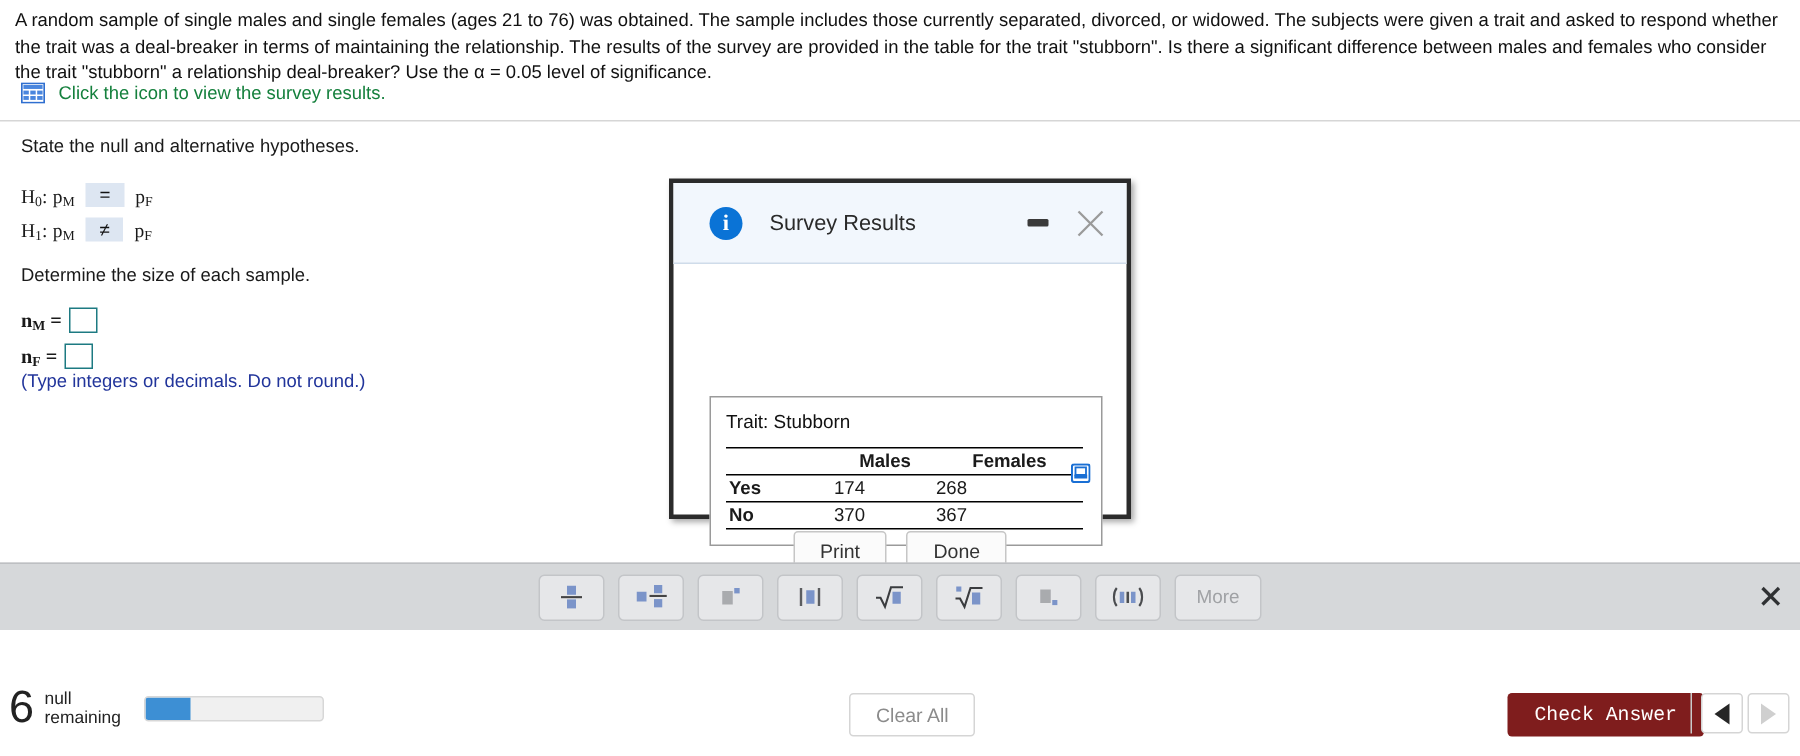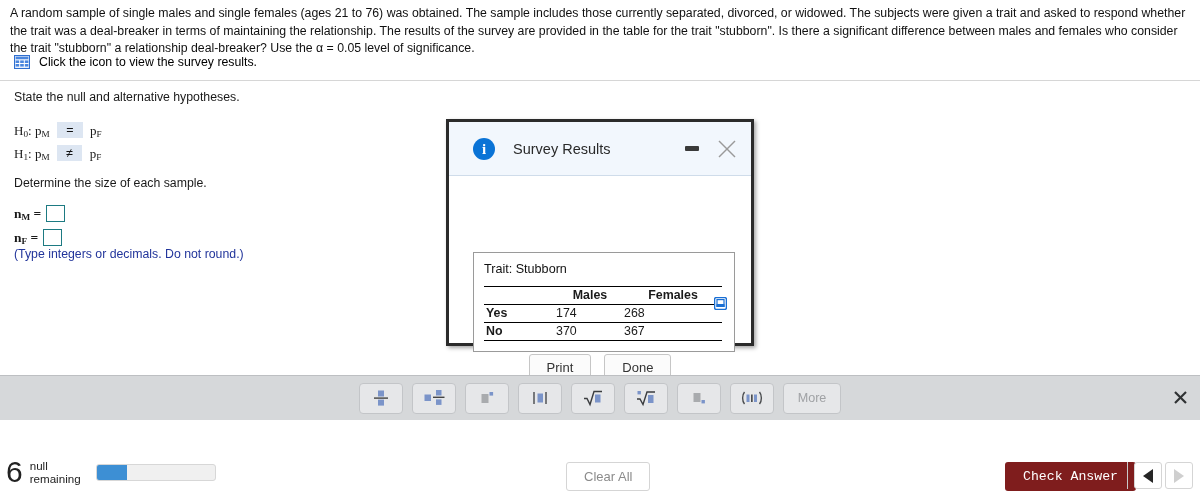--- a/index.html
+++ b/index.html
@@ -18,21 +18,21 @@
     position: absolute; left: 0; top: 0; width: 1050px; height: 375px;
     background: #fff;
   }
   .stem {
     position: absolute; left: 10px; top: 5px; width: 1180px;
     font-size: 12.3px; line-height: 17.5px; color: #111;
   }
   .icon-line {
     position: absolute; left: 14px; top: 55px;
     display: flex; gap: 9px;
-    font-size: 12.3px; color: #000000;
+    font-size: 12.3px; color: #15803d;
   }
   .grid-icon {
     width: 16px; height: 14px; display: block;
   }
   .hr-line {
     position: absolute; left: 0; top: 80px; width: 1200px; height: 1px;
     background: #d6d6d6;
   }
 
   .prompt1 { position: absolute; left: 14px; top: 90px; font-size: 12.3px; }
@@ -80,21 +80,21 @@
   .dlg-min {
     position: absolute; right: 52px; top: 24px; width: 14px; height: 5px;
     background: #3a3a3a; border-radius: 1px; cursor: pointer;
   }
   .dlg-close {
     position: absolute; right: 13px; top: 16px; width: 22px; height: 22px;
     cursor: pointer;
   }
   .dlg-body { position: relative; height: 170px; }
   .panel {
-    position: absolute; left: 24px; top: 76px; width: 262px;
+    position: absolute; left: 24px; top: 88px; width: 262px;
     border: 1px solid #9a9a9a; background: #fff; padding: 9px 10px 10px 10px;
   }
   .trait { font-size: 12.6px; color: #111; margin-bottom: 10px; }
   table.survey { border-collapse: collapse; width: 238px; font-size: 12.4px; }
   table.survey th, table.survey td { padding: 1px 0 2px 0; }
   table.survey th.rowhdr, table.survey td.rowhdr { text-align: left; font-weight: bold; padding-left: 2px; width: 72px; }
   table.survey thead th { font-weight: bold; border-top: 1.6px solid #000; border-bottom: 1.6px solid #000; }
   table.survey tbody td { border-bottom: 1.4px solid #000; }
   .copy-icon {
     position: absolute; right: 7px; top: 44px; width: 13px; height: 13px;

